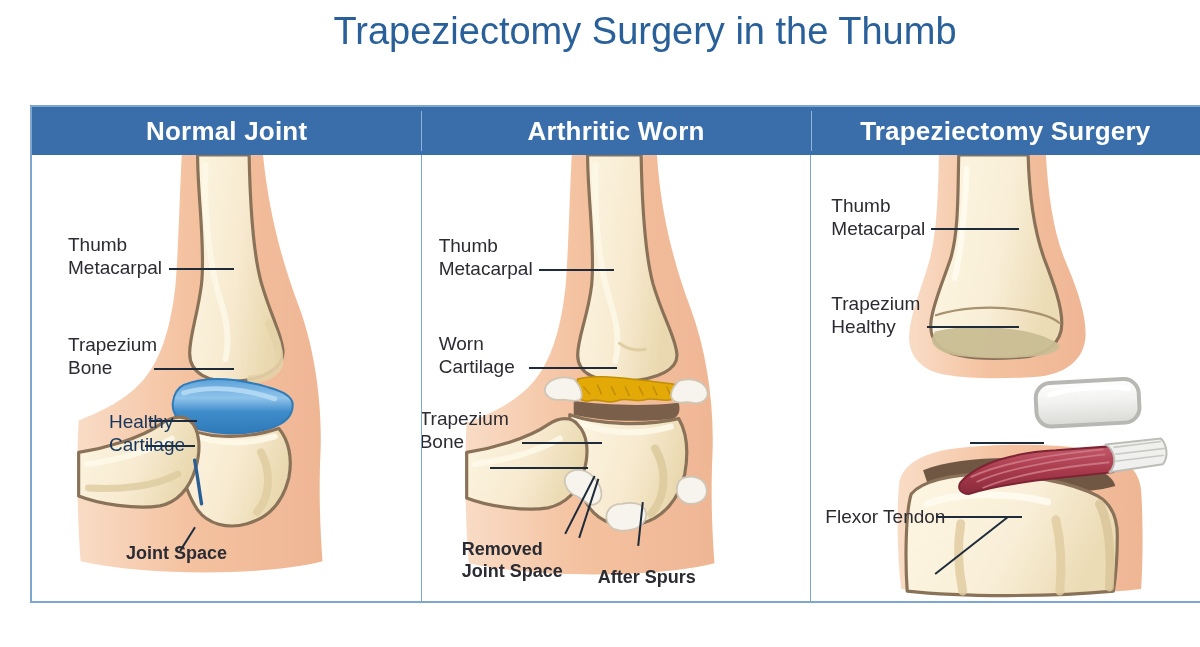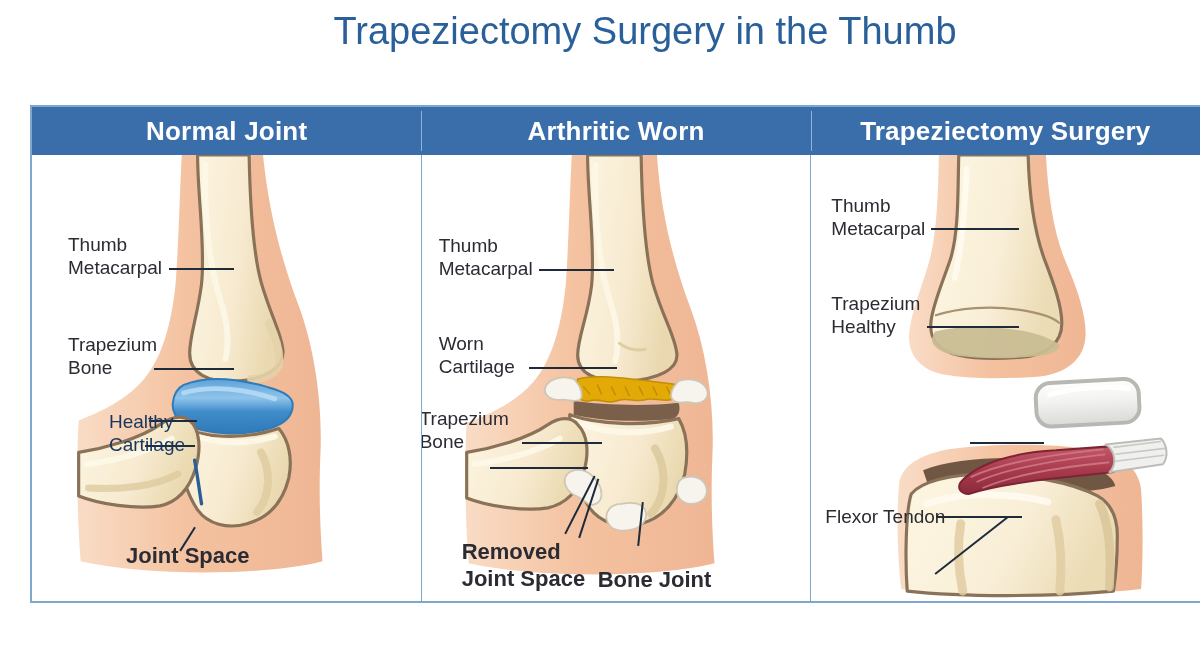--- a/index.html
+++ b/index.html
@@ -57,21 +57,21 @@
 
   .fig{position:absolute;left:0;top:0;width:100%;height:100%;}
 
   .label{
     position:absolute;
     color:#2b2b33;
     font-size:19px;
     line-height:1.22;
     white-space:nowrap;
   }
-  .label.bold{font-weight:bold;font-size:22px;}
+  .label.bold{font-weight:bold;font-size:18px;}
   .label.navy{color:#17365d;margin-left:41px;}
   .sub-note{
     display:block;
     font-size:13.5px;
     font-style:italic;
     color:#2b2b33;
     line-height:1.3;
     margin-top:1px;
   }
   .leader{
@@ -273,21 +273,21 @@
       <div class="label" style="left:-2px;top:252px;">
         <span>Trapezium</span><br>
         <span>Bone</span>
       </div>
 
       <div class="label bold" style="left:40px;top:384px;">
         <span>Removed</span><br>
         <span>Joint Space</span>
       </div>
 
-      <div class="label bold" style="left:176px;top:412px;">Bone Joint</div>
+      <div class="label bold" style="left:176px;top:412px;">After Spurs</div>
     </div>
 
     <div class="panel">
       <svg class="fig" viewBox="0 0 390 450" preserveAspectRatio="xMidYMid meet">
         <defs>
           <linearGradient id="skin3" x1="0" y1="0" x2="1" y2="0">
             <stop offset="0%" stop-color="#f9dcc6"></stop>
             <stop offset="45%" stop-color="#f4c2a0"></stop>
             <stop offset="100%" stop-color="#efb694"></stop>
           </linearGradient>

